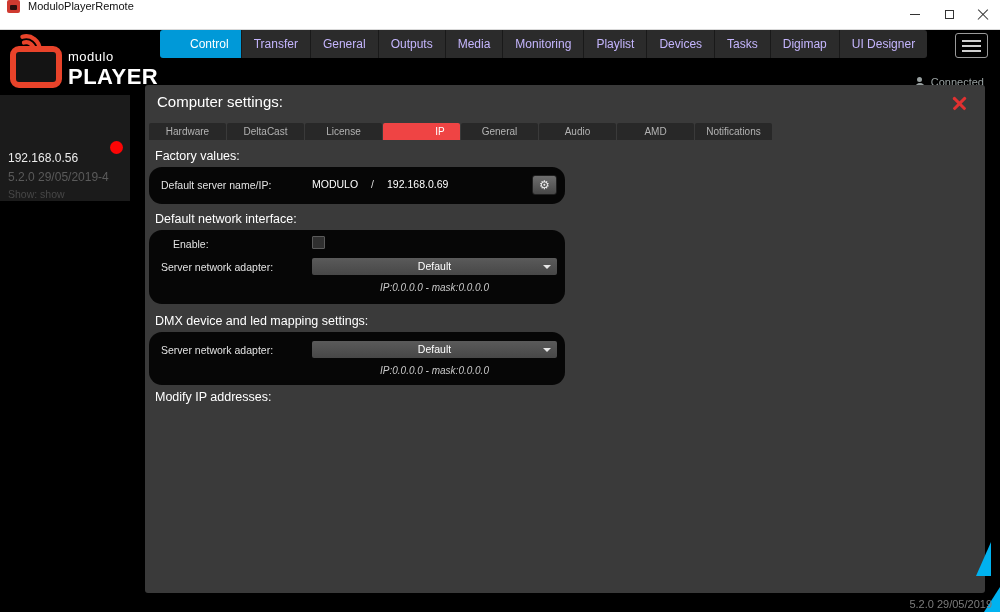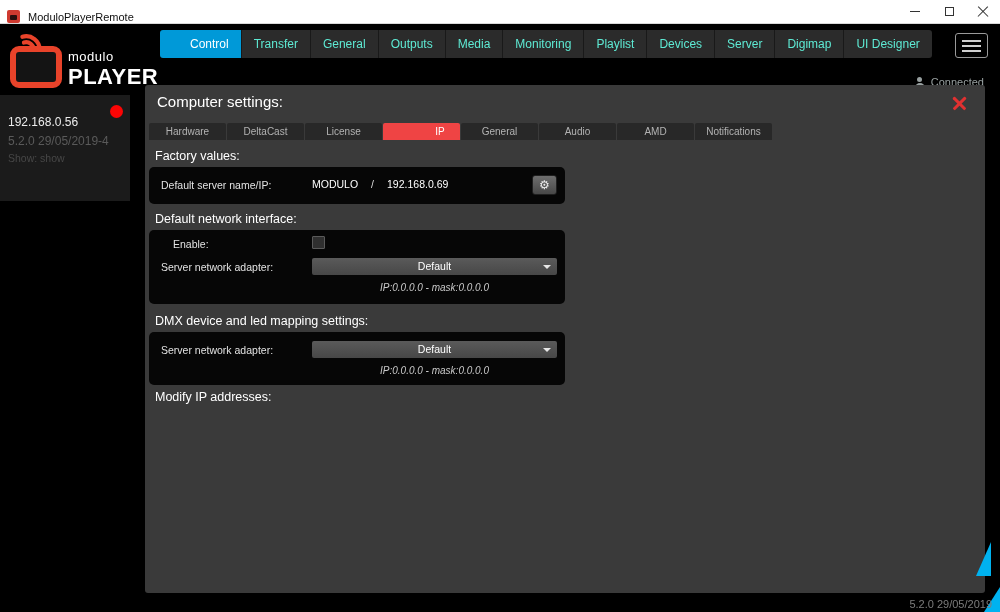--- a/index.html
+++ b/index.html
@@ -5,21 +5,21 @@
   * { margin:0; padding:0; box-sizing:border-box; }
   html,body { width:1000px; height:612px; }
   body {
     position:relative; overflow:hidden;
     background:#000;
     font-family:"Liberation Sans", sans-serif;
     -webkit-font-smoothing:antialiased;
   }
 
   
-  .titlebar{position:absolute;left:0;top:0;width:1000px;height:24px;background:#fff;display:flex;align-items:flex-end;z-index:6;border-bottom:1px solid #d9d9d9;}
+  .titlebar{position:absolute;left:0;top:0;width:1000px;height:30px;background:#fff;display:flex;align-items:flex-start;z-index:6;border-bottom:1px solid #d9d9d9;}
   .tb-icon{width:13px;height:13px;margin:0 8px 0 7px;background:#cf3a30;border-radius:2px;position:relative;}
   .tb-icon:after{content:"";position:absolute;left:3px;top:5px;width:7px;height:5px;background:#2a0f0e;border-radius:1px;}
   .tb-title{font-size:11px;color:#111;}
   .tb-controls{margin-left:auto;display:flex;height:100%;}
   .tb-btn{width:34px;height:100%;display:flex;align-items:center;justify-content:center;cursor:default;}
   .glyph-min{width:10px;height:1px;background:#333;}
   .glyph-max{width:9px;height:9px;border:1px solid #333;}
   .glyph-close{position:relative;width:12px;height:12px;}
   .glyph-close:before,.glyph-close:after{content:"";position:absolute;left:-1px;top:5px;width:14px;height:1.4px;background:#333;}
   .glyph-close:before{transform:rotate(45deg);}
@@ -28,36 +28,36 @@
   
   .logo{position:absolute;left:8px;top:26px;width:150px;height:68px;z-index:1;}
   .monitor{position:absolute;left:2px;top:20px;width:52px;height:42px;border:6px solid #e8432a;border-radius:9px;background:#141414;}
   .wifi{position:absolute;left:4px;top:-8px;}
   .logo-text{position:absolute;left:60px;top:24px;color:#fff;line-height:1;}
   .logo-modulo{display:block;font-size:13px;letter-spacing:.5px;}
   .logo-player{display:block;font-size:22px;font-weight:bold;letter-spacing:.5px;margin-top:3px;}
 
   
   .tabbar{position:absolute;left:160px;top:30px;height:28px;display:flex;border-radius:3px;overflow:hidden;z-index:1;}
-  .tab{padding:0 12px;line-height:28px;font-size:12px;color:#5eead4;background:#2b2b2b;border-right:1px solid #191919;white-space:nowrap;cursor:default;}
+  .tab{padding:0 12px;line-height:28px;font-size:12px;color:#c4b5fd;background:#2b2b2b;border-right:1px solid #191919;white-space:nowrap;cursor:default;}
   .tab:last-child{border-right:none;}
   .tab.active{background:#0099d8;color:#fff;padding-left:30px;}
 
   .hamburger{position:absolute;right:12px;top:33px;width:33px;height:25px;border:1px solid #9a9a9a;border-radius:3px;display:flex;flex-direction:column;justify-content:center;align-items:center;gap:3px;z-index:1;}
   .hamburger span{display:block;width:19px;height:2px;background:#cfcfcf;}
 
   
   .status-connected{position:absolute;right:16px;top:76px;display:flex;align-items:center;gap:6px;color:#98a0a0;font-size:11px;z-index:1;}
   .person-icon{width:10px;height:10px;position:relative;}
   .person-icon:before{content:"";position:absolute;left:2.5px;top:0;width:5px;height:5px;border-radius:50%;background:#98a0a0;}
   .person-icon:after{content:"";position:absolute;left:0;top:5.5px;width:10px;height:5px;border-radius:5px 5px 0 0;background:#98a0a0;}
 
   
   .sidebar{position:absolute;left:0;top:95px;width:130px;height:106px;background:#1b1b1b;z-index:1;}
-  .server-item{position:relative;width:100%;height:100%;padding:20px 0 0 8px;}
+  .server-item{position:relative;width:100%;height:100%;padding:20px 0 0 8px;margin-top:36px;}
   .server-ip{font-size:12px;color:#ececec;}
   .server-version{font-size:12px;color:#5a5a5a;margin-top:5px;}
   .server-show{font-size:10.5px;color:#474747;margin-top:4px;}
   .red-dot{position:absolute;right:7px;top:10px;width:13px;height:13px;border-radius:50%;background:#fb0505;}
 
   
   .panel{position:absolute;left:145px;top:85px;width:840px;height:508px;background:#3a3a3a;border-radius:3px;z-index:2;}
   .panel-title{position:absolute;left:12px;top:8px;font-size:15px;color:#fff;}
   .panel-close{position:absolute;right:18px;top:11px;width:15px;height:15px;cursor:default;}
   .panel-close:before,.panel-close:after{content:"";position:absolute;left:-1px;top:6px;width:17px;height:2.6px;background:#e03131;border-radius:1px;}
@@ -67,21 +67,21 @@
   .subtabs{position:absolute;left:4px;top:38px;display:flex;gap:1px;}
   .subtab{width:77px;height:17px;line-height:17px;text-align:center;font-size:10px;color:#b3b3b3;background:#282828;border-radius:2px 2px 0 0;cursor:default;}
   .subtab.active{background:#ef4444;color:#fff;padding-left:37px;}
 
   .section-heading{position:absolute;left:10px;font-size:12.5px;color:#fff;}
   .h-factory{top:64px;}
   .h-network{top:127px;}
   .h-dmx{top:229px;}
   .h-modify{top:305px;}
 
-  .box{position:absolute;left:4px;width:416px;background:#060606;border-radius:5px;}
+  .box{position:absolute;left:4px;width:416px;background:#060606;border-radius:13px;}
   .box-factory{top:82px;height:37px;}
   .box-network{top:145px;height:74px;}
   .box-dmx{top:247px;height:53px;}
   .box-modify{top:323px;height:56px;}
 
   .field-label{position:absolute;font-size:10.5px;color:#e2e2e2;}
   .factory-values{position:absolute;left:163px;top:11px;font-size:10.5px;color:#fff;display:flex;}
   .factory-sep{margin:0 13px;color:#ddd;}
 
   .gear-btn{position:absolute;right:8px;top:8px;width:25px;height:20px;background:linear-gradient(#6e6e6e,#484848);border:1px solid #1f1f1f;border-radius:3px;color:#eaeaea;font-size:12px;text-align:center;line-height:18px;cursor:default;}
@@ -148,21 +148,21 @@
 
 <div class="tabbar">
   <div class="tab active">Control</div>
   <div class="tab">Transfer</div>
   <div class="tab">General</div>
   <div class="tab">Outputs</div>
   <div class="tab">Media</div>
   <div class="tab">Monitoring</div>
   <div class="tab">Playlist</div>
   <div class="tab">Devices</div>
-  <div class="tab">Server</div>
+  <div class="tab">Tasks</div>
   <div class="tab">Digimap</div>
   <div class="tab">UI Designer</div>
 </div>
 
 <div class="hamburger">
   <span></span>
     <span></span>
     <span></span>
 </div>
 

